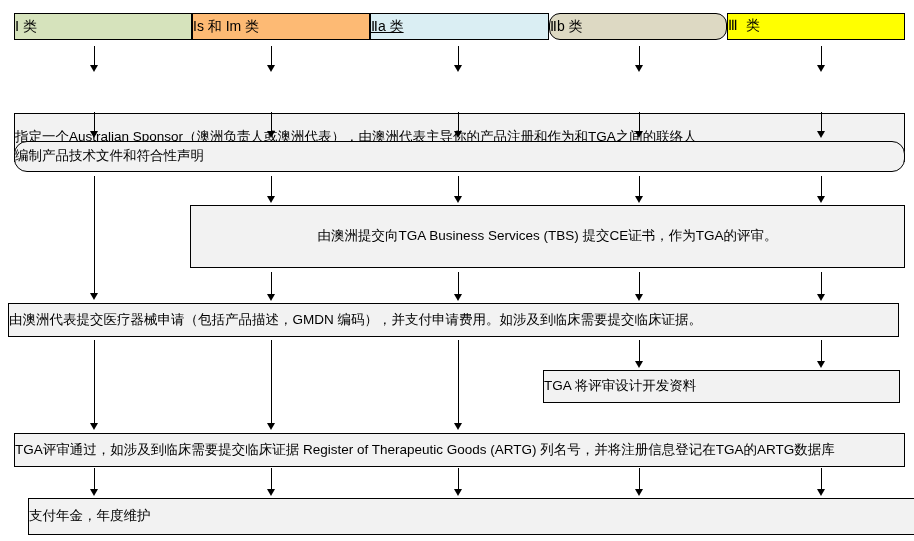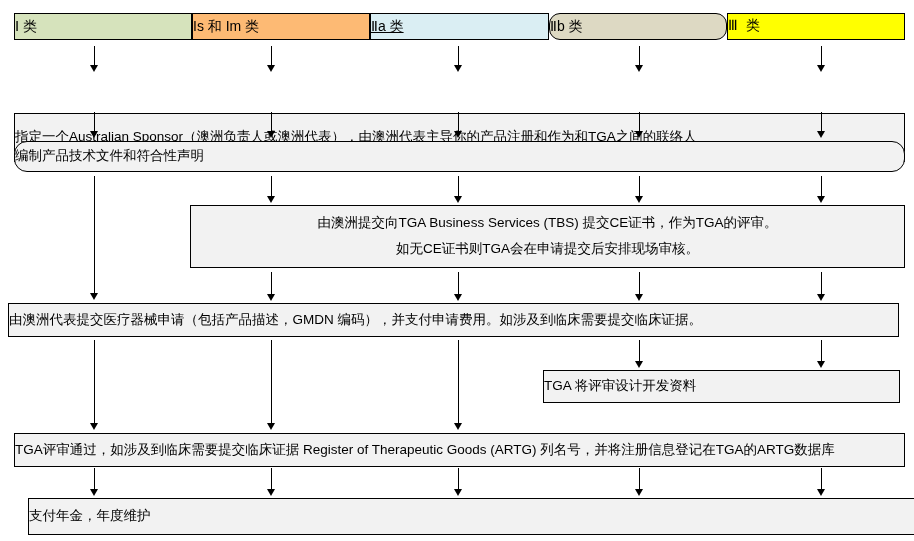--- a/index.html
+++ b/index.html
@@ -142,21 +142,20 @@
       <div class="stem"></div>
       <div class="head"></div>
     </div>
   <div class="arrow" style="left:817px;top:176px;height:27px;">
       <div class="stem"></div>
       <div class="head"></div>
     </div>
 
   <div class="box step tbs">
     <span>由澳洲提交向TGA Business Services (TBS) 提交CE证书，作为TGA的评审。</span>
-    <span>如无CE证书则TGA会在申请提交后安排现场审核。</span>
   </div>
 
   <div class="arrow" style="left:267px;top:272px;height:29px;">
       <div class="stem"></div>
       <div class="head"></div>
     </div>
   <div class="arrow" style="left:454px;top:272px;height:29px;">
       <div class="stem"></div>
       <div class="head"></div>
     </div>

